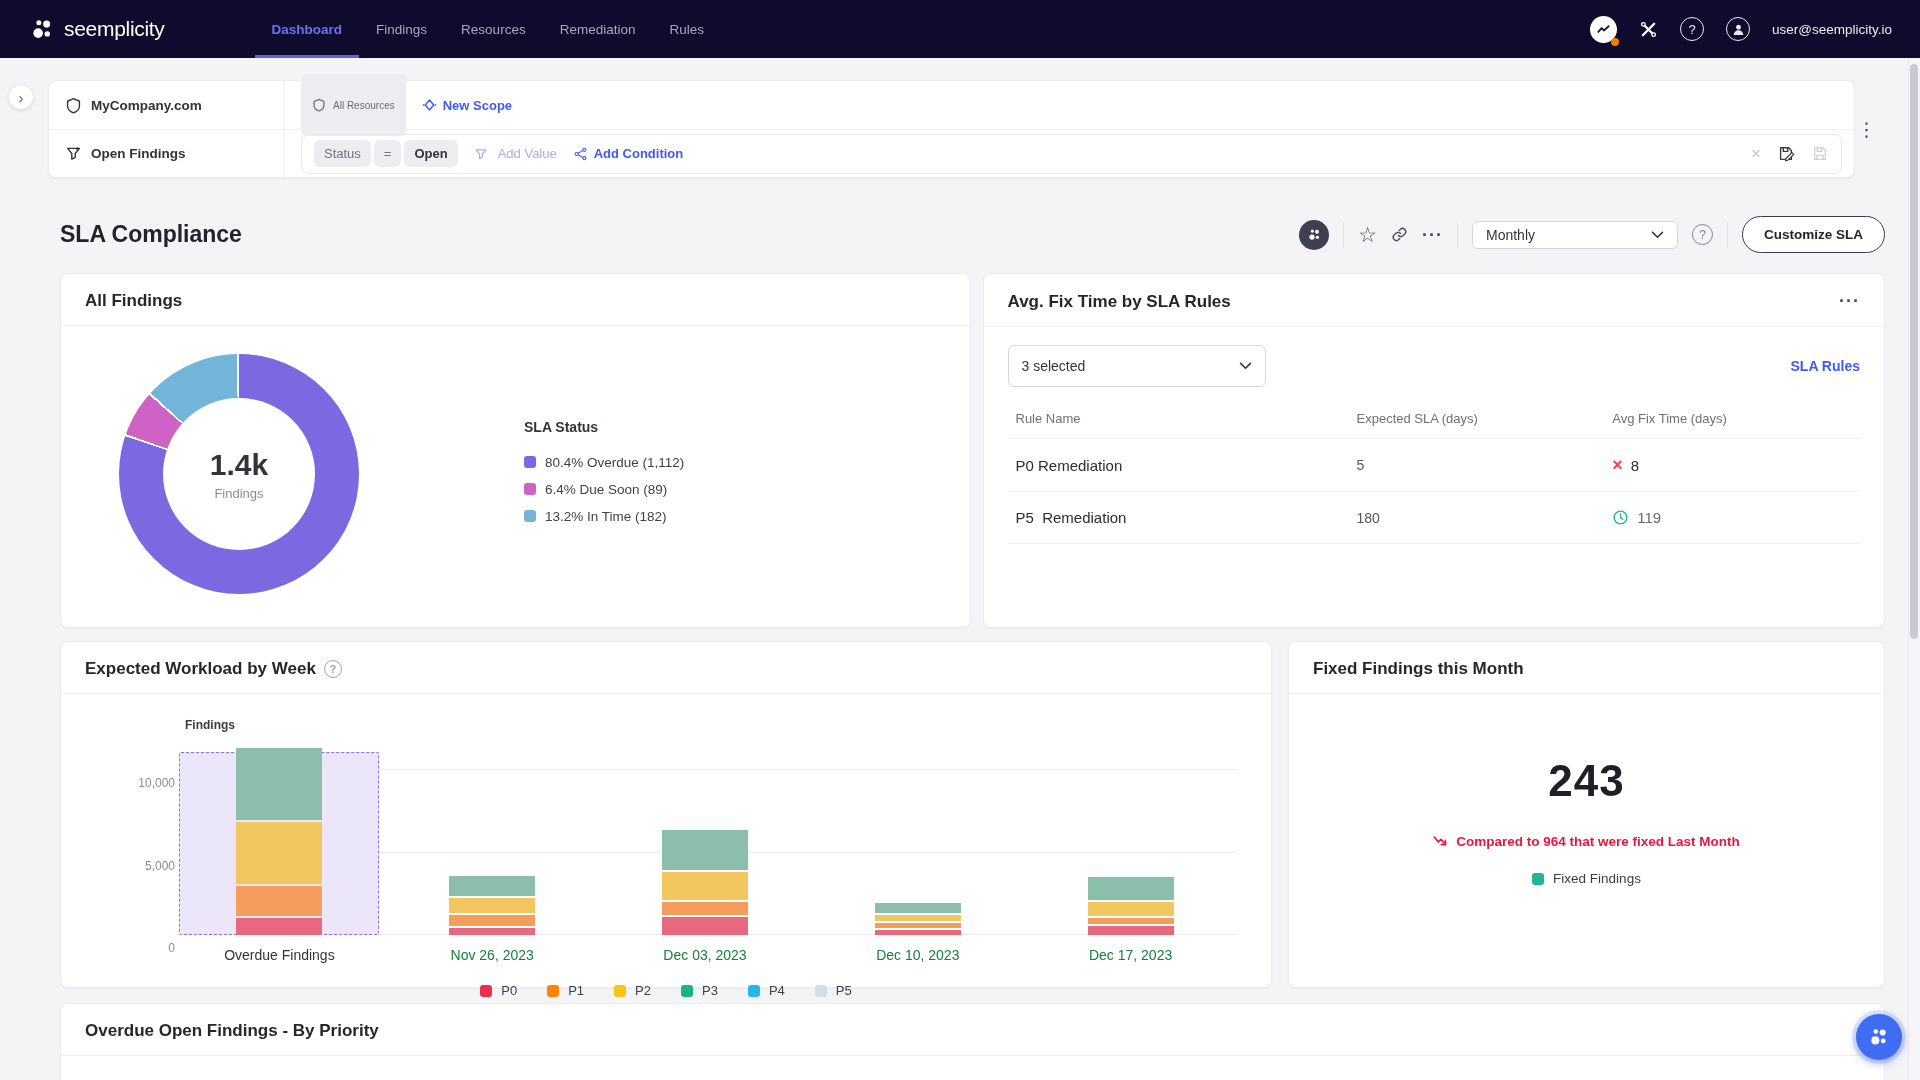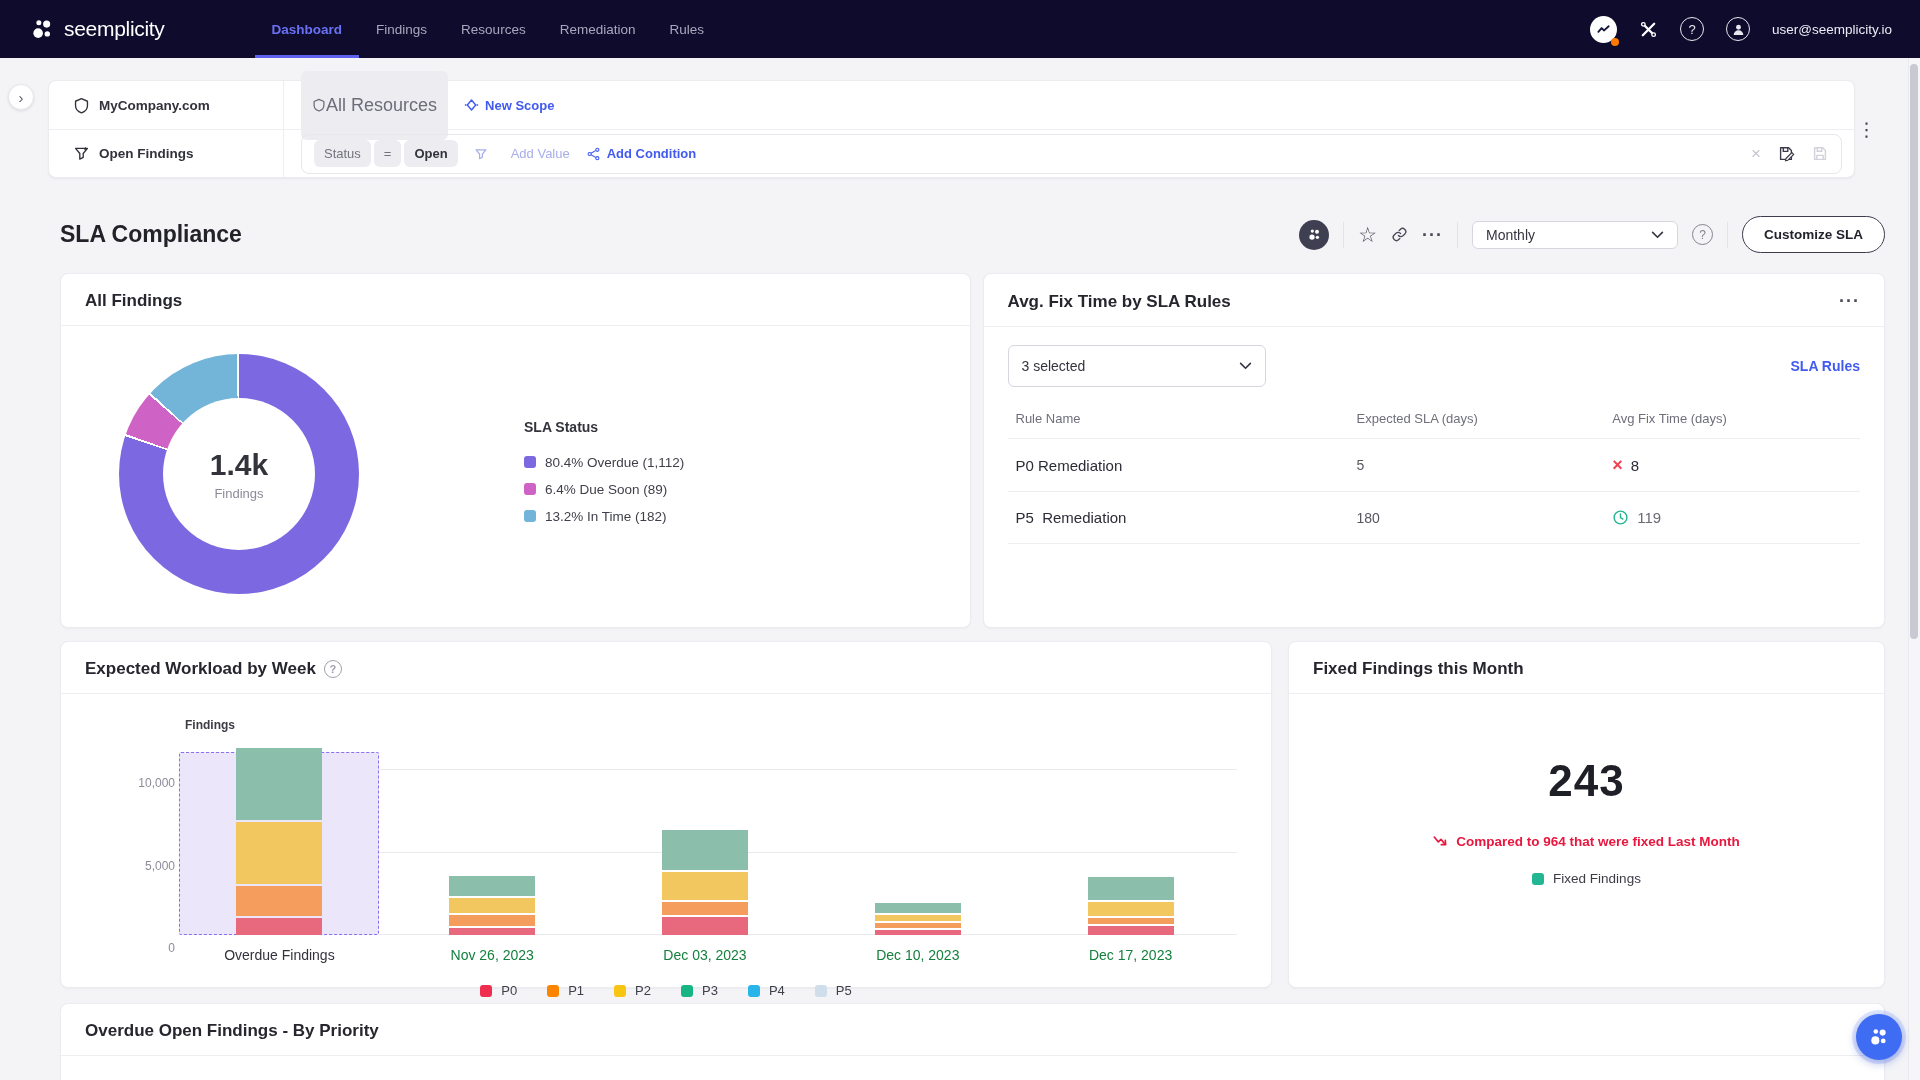--- a/index.html
+++ b/index.html
@@ -16,29 +16,29 @@
   .nav-right { margin-left:auto; display:flex; align-items:center; gap:22px; }
   .circle-ic { width:27px; height:27px; border-radius:50%; background:#fff; display:flex; align-items:center; justify-content:center; position:relative; cursor:pointer; }
   .circle-ic .badge { position:absolute; right:-2px; bottom:-3px; width:8px; height:8px; border-radius:50%; background:#ff7a00; }
   .ring-ic { width:24px; height:24px; border-radius:50%; border:1.6px solid #e8e8ef; color:#e8e8ef; display:flex; align-items:center; justify-content:center; font-size:13px; cursor:pointer; }
   .user-email { color:#eceaf4; font-size:13.5px; }
 
   
   .filter-card { position:relative; margin:22px 65px 0 48px; background:#fff; border:1px solid #ebebf0; border-radius:8px; box-shadow:0 1px 2px rgba(20,20,40,.05); }
   .f-row { height:48px; display:flex; align-items:center; }
   .f-row + .f-row { border-top:1px solid #ededf2; }
-  .f-left { width:235px; flex:0 0 235px; display:flex; align-items:center; gap:9px; padding-left:24px; font-size:13.5px; font-weight:700; color:#32323c; border-right:1px solid #ededf2; height:100%; }
+  .f-left { width:235px; flex:0 0 235px; display:flex; align-items:center; gap:9px; padding-left:16px; font-size:13.5px; font-weight:700; color:#32323c; border-right:1px solid #ededf2; height:100%; }
   .f-right { display:flex; align-items:center; gap:16px; padding-left:17px; flex:1; height:100%; }
-  .chip { display:inline-flex; align-items:center; background:#ececf1; border-radius:6px; padding:24px 11px; font-size:18px; color:#6d6d7a; cursor:pointer; }
+  .chip { display:inline-flex; align-items:center; gap:7px; background:#ececf1; border-radius:6px; padding:24px 11px; font-size:10px; color:#6d6d7a; cursor:pointer; }
   .blue-link { display:inline-flex; align-items:center; gap:6px; color:#415af0; font-size:13px; font-weight:700; cursor:pointer; }
   .builder { flex:1; display:flex; align-items:center; gap:16px; border:1px solid #e7e7ec; border-radius:8px; height:40px; margin-right:12px; padding:0 12px; }
   .cond-chip { background:#ececf1; border-radius:6px; padding:6px 10px; font-size:13px; color:#73737f; cursor:pointer; }
   .cond-chip.val { color:#32323c; font-weight:700; }
   .cond-group { display:inline-flex; gap:3px; }
-  .pale-link { display:inline-flex; align-items:center; gap:23px; color:#a6aee8; font-size:13px; cursor:pointer; }
+  .pale-link { display:inline-flex; align-items:center; gap:10px; color:#a6aee8; font-size:13px; cursor:pointer; }
   .builder-icons { margin-left:auto; display:flex; align-items:center; gap:16px; }
   .x-ic { color:#c6c6d0; font-size:17px; cursor:pointer; line-height:1; }
   .kebab { position:absolute; right:-22px; top:50%; transform:translateY(-50%); color:#3a3a48; font-size:19px; cursor:pointer; }
   .collapse-btn { position:absolute; left:8px; top:84px; width:26px; height:26px; border-radius:50%; background:#fff; border:1px solid #e7e7ec; box-shadow:0 1px 3px rgba(20,20,40,.1); display:flex; align-items:center; justify-content:center; color:#5a5a68; font-size:15px; cursor:pointer; z-index:5; }
 
   
   .main { padding:0 35px 0 60px; }
   .page-head { margin-top:38px; display:flex; align-items:center; }
   .page-title { font-size:23px; font-weight:700; color:#222229; }
   .head-right { margin-left:auto; display:flex; align-items:center; gap:14px; }

